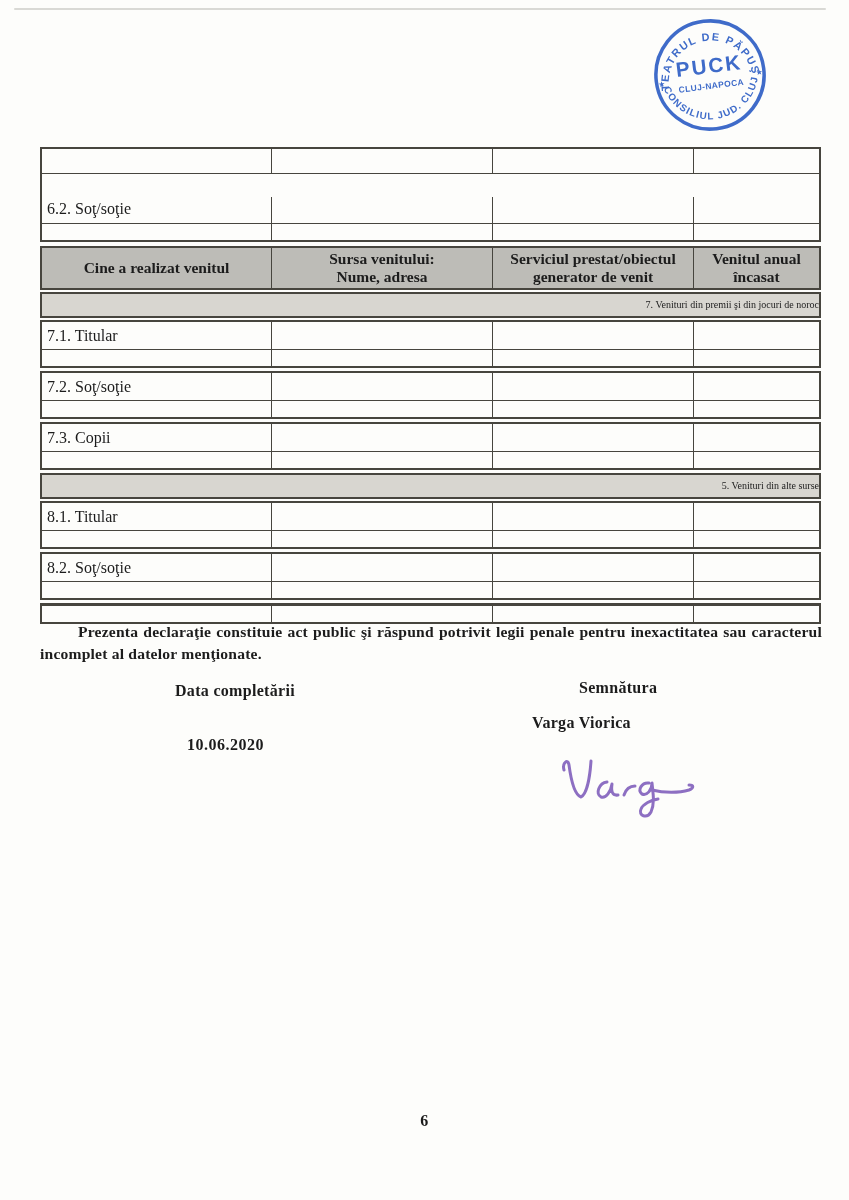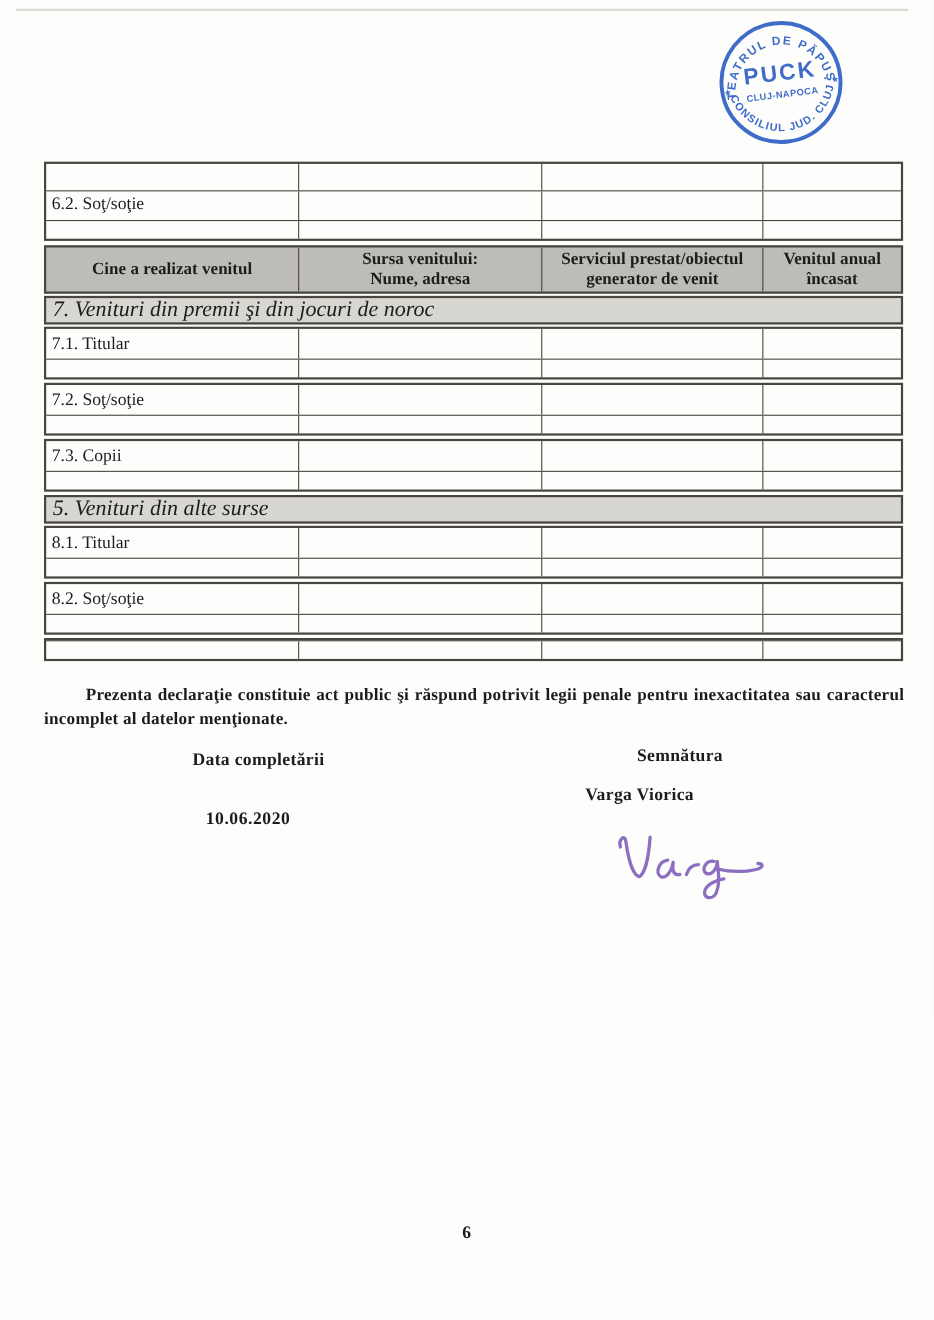--- a/index.html
+++ b/index.html
@@ -30,28 +30,28 @@
   
   .tbl{position:absolute;left:40px;top:147px;width:781px;}
   .block{border:2px solid var(--line);background:transparent;}
   .grid{display:grid;grid-template-columns:230px 221px 201px 1fr;}
   .cell{border-right:1.4px solid var(--line);padding:2px 4px 2px 5px;
         font-size:16px;line-height:20px;overflow:hidden;white-space:nowrap;}
   .cell:last-child{border-right:none;}
   .r-top{border-top:1.4px solid var(--line);}
   .block-a{margin-bottom:4px;}
   .row-e1 .cell{height:24px;}
-  .row-lbl .cell{height:26px;}
+  .row-lbl .cell{height:26px;margin-top:23px;}
   .row-e2 .cell{height:16px;}
   .hdr{margin-bottom:2px;background:var(--hdr-bg);}
   .hdr .cell{height:40px;display:flex;flex-direction:column;align-items:center;justify-content:center;
              font-weight:bold;font-size:15.5px;line-height:18px;text-align:center;padding:1px 2px;}
   .banner{margin-bottom:2px;background:var(--banner-bg);}
-  .banner-inner{height:22px;font-style:italic;font-size:20px;line-height:21px;padding:0 0 0 6px;
-                white-space:nowrap;overflow:hidden;}
+  .banner-inner{height:22px;font-size:10px;line-height:21px;padding:0 0 0 6px;
+                white-space:nowrap;overflow:hidden;text-align:right;}
   .pair{margin-bottom:3px;}
   .pair .lbl-row .cell{height:27px;font-size:16px;line-height:24px;font-family:Liberation Serif, serif;}
   .pair .emp-row .cell{height:16px;}
   
   .declaration{
     position:absolute;left:40px;top:621px;width:782px;
     font-weight:bold;font-size:15.6px;line-height:22px;
     text-align:justify;text-indent:38px;letter-spacing:.2px;
   }
   

